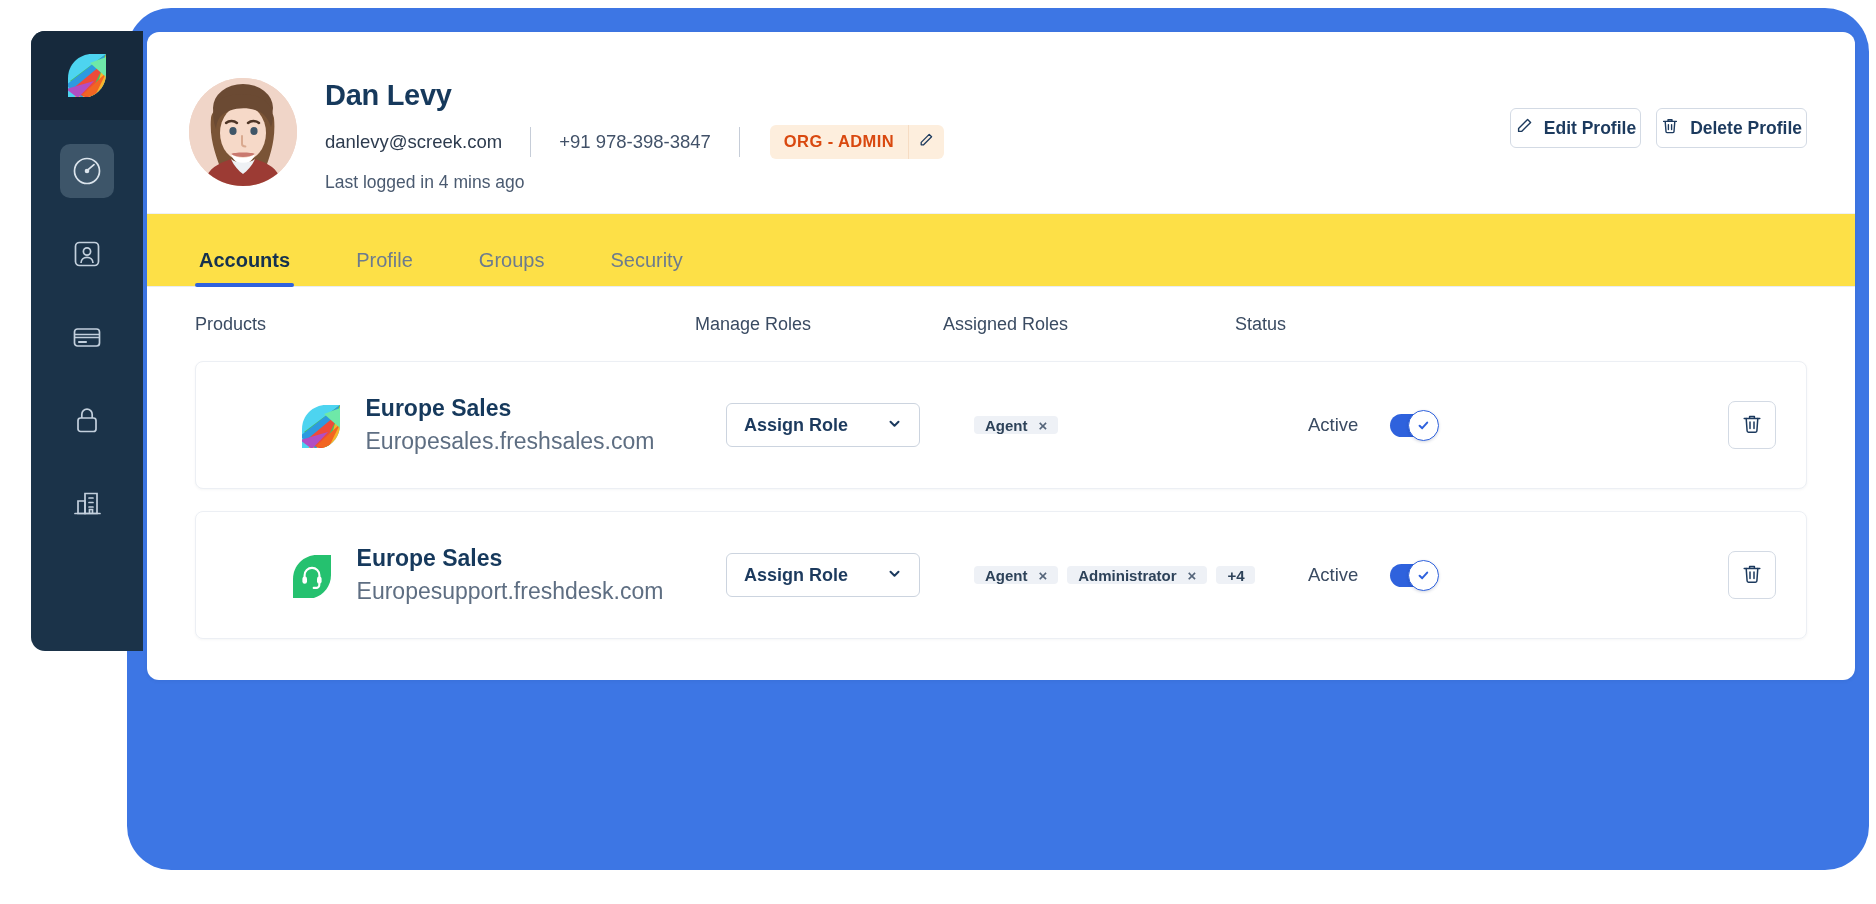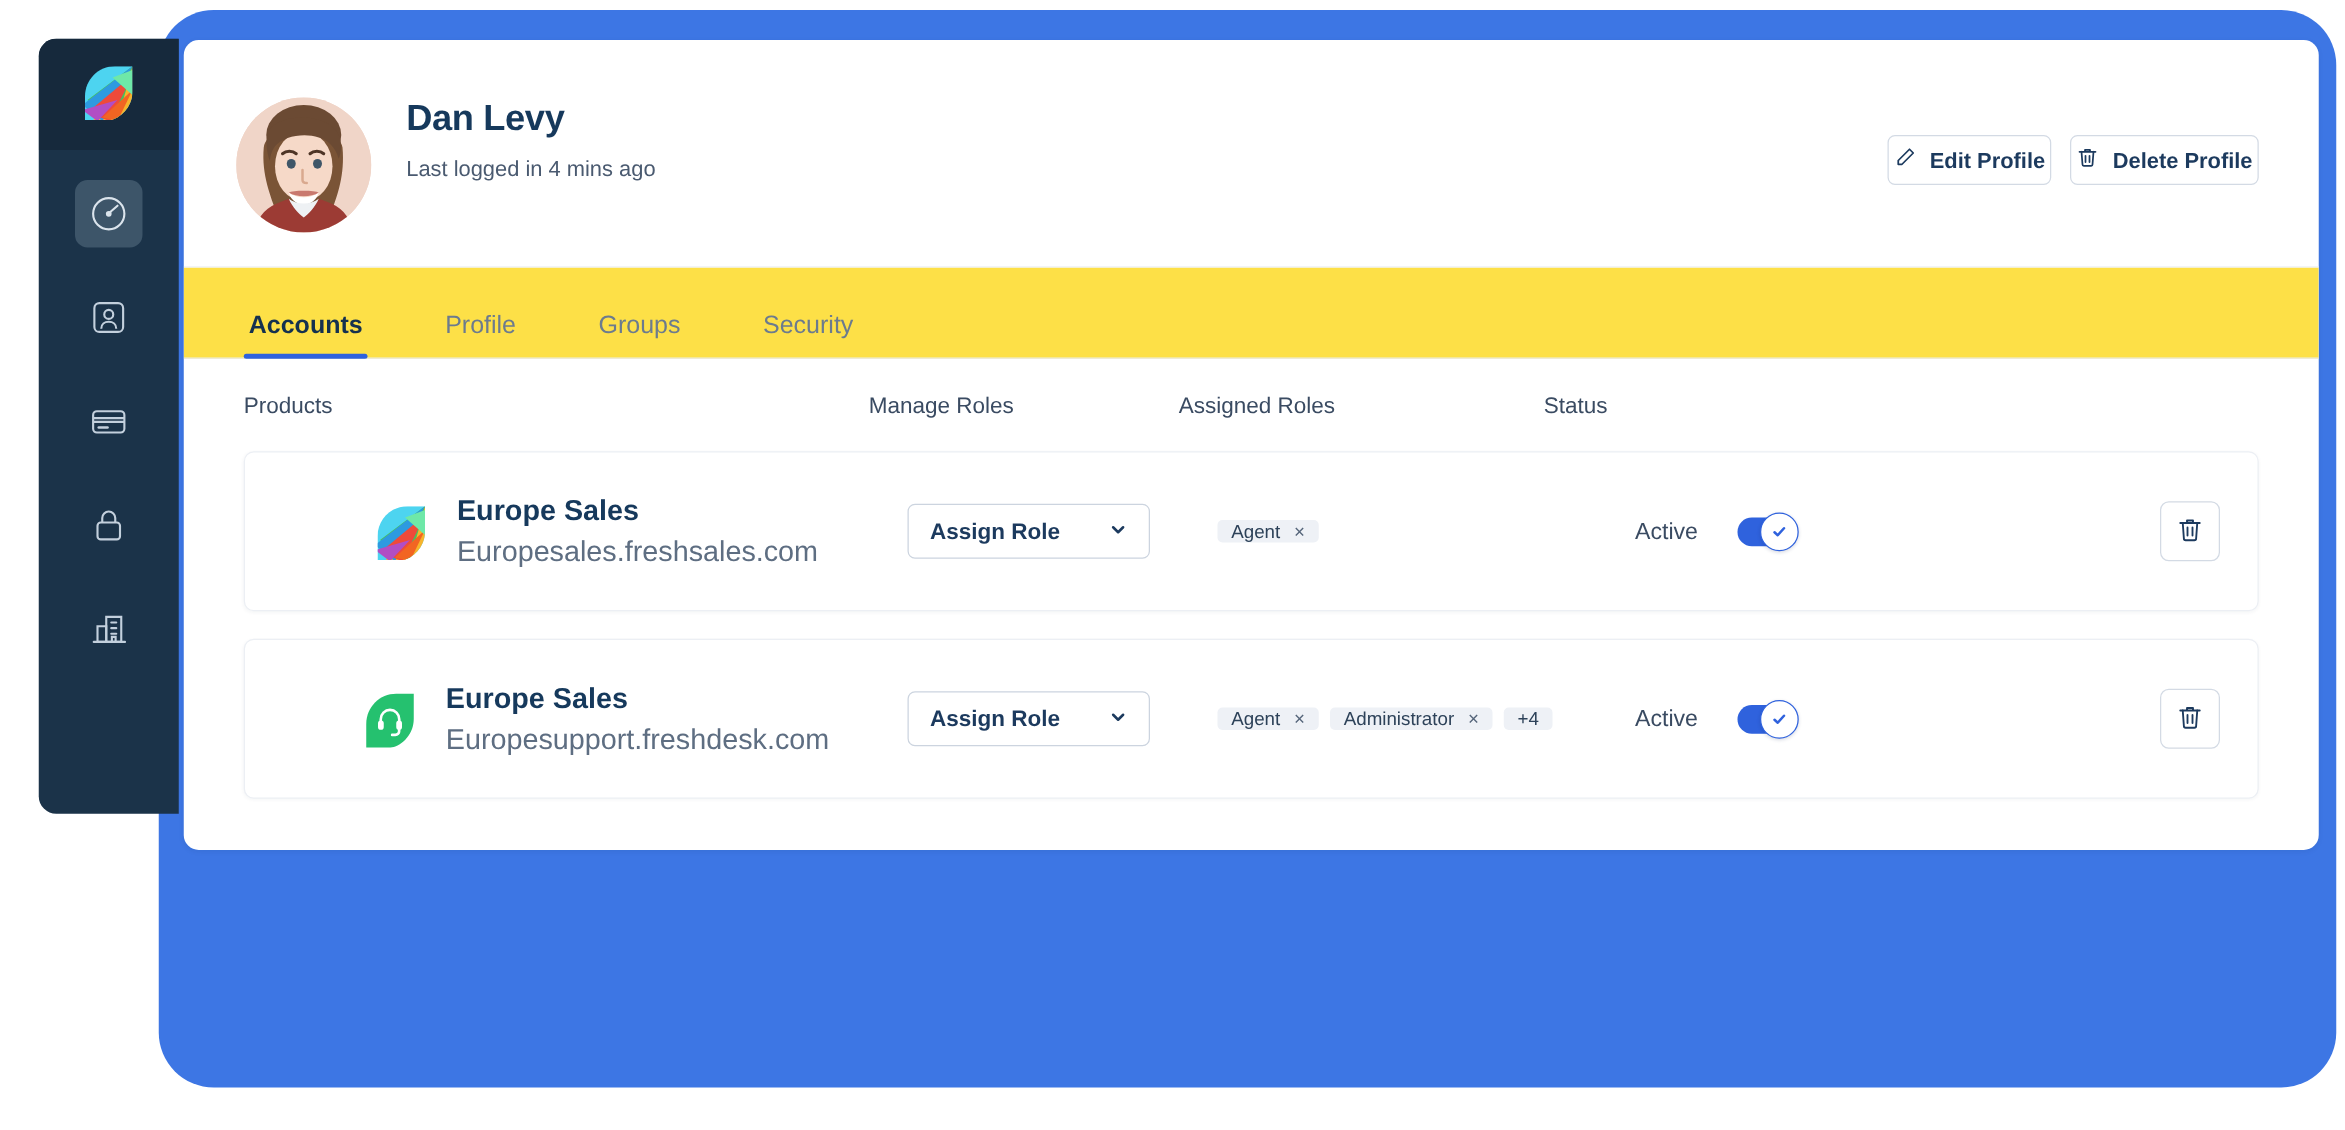--- a/index.html
+++ b/index.html
@@ -303,21 +303,21 @@
   }
   .chip {
     height: 18px;
     background: #eef1f6;
     border-radius: 4px;
     display: flex;
     align-items: center;
     gap: 11px;
     padding: 0 11px;
     font-size: 15px;
-    font-weight: normal;
+    font-weight: bold;
     color: #2d4259;
     white-space: nowrap;
   }
   .chip-x {
     font-size: 15px;
     color: #55657a;
     cursor: pointer;
     line-height: 1;
   }
   .chip.more { gap: 0; }
@@ -463,20 +463,36 @@
         <path d="M53 58v8c0 1.6 1.6 2.4 3.4 2.4" stroke="#d9a98f" stroke-width="2" fill="none" stroke-linecap="round"></path>
         <path d="M42 76c6 5 18 5 24 0-2 7-8 10-12 10s-10-3-12-10z" fill="#ffffff"></path>
         <path d="M42 76c6 4 18 4 24 0-3-2-21-2-24 0z" fill="#c9796f"></path>
         <path d="M18 98c4-10 16-14 24-17 4 6 20 6 24 0 9 3 20 7 24 17v12H18z" fill="#9c3b34"></path>
         <path d="M42 81c3 7 8 12 12 15 4-3 9-8 12-15-6 5-18 5-24 0z" fill="#eef1f4"></path>
       </svg>
     </div>
 
     <div class="identity">
       <div class="person-name">Dan Levy</div>
+      <div class="contact-row">
+        <span class="email">danlevy@screek.com</span>
+        <span class="vdiv"></span>
+        <span class="phone">+91 978-398-3847</span>
+        <span class="vdiv"></span>
+        <span class="role-badge">
+          <span class="role-badge-text">ORG - ADMIN</span>
+          <span class="role-badge-edit">
+            <span>
+              <svg width="16" height="16" viewBox="0 0 16 16" fill="none" stroke="#1c3a5e" stroke-width="1.3" stroke-linecap="round" stroke-linejoin="round">
+                <path d="M11.2 2.4l2.4 2.4-8 8H3.2v-2.4z"></path>
+              </svg>
+            </span>
+          </span>
+        </span>
+      </div>
       <div class="last-login">Last logged in 4 mins ago</div>
     </div>
 
     <div class="header-actions">
       <button class="hdr-btn">
         <span>
           <svg width="18" height="18" viewBox="0 0 18 18" fill="none" stroke="#1c3a5e" stroke-width="1.4" stroke-linecap="round" stroke-linejoin="round">
             <path d="M12.6 2.4l3 3-9 9H3.6v-3z"></path>
           </svg>
         </span>

